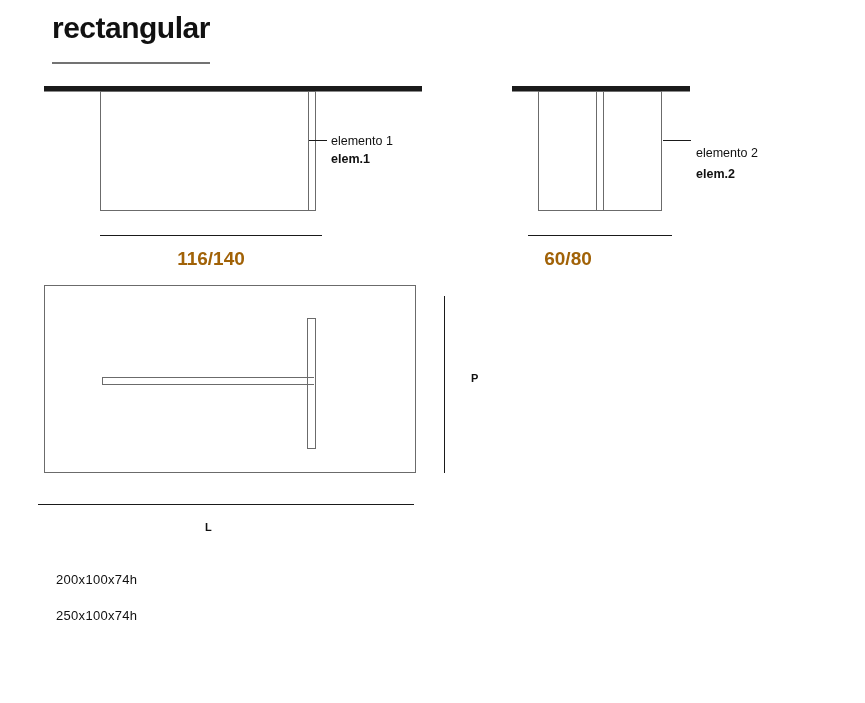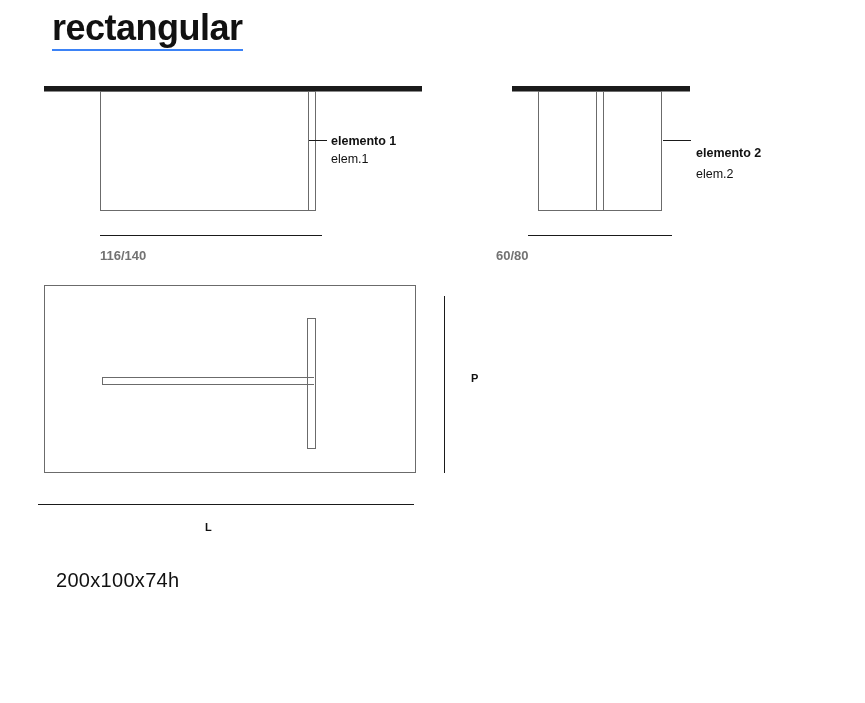--- a/index.html
+++ b/index.html
@@ -13,26 +13,26 @@
     position: relative;
     font-family: "Liberation Sans", sans-serif;
     color: #111111;
     overflow: hidden;
   }
 
   .page-title {
     position: absolute;
     left: 52px;
     top: 10px;
-    font-size: 36px;
+    font-size: 30px;
     font-weight: 700;
     letter-spacing: -0.5px;
     color: #111;
-    border-bottom: 2px solid #3b82f6;
-    padding-bottom: 3px;
+    border-bottom: 2px solid #737373;
+    padding-bottom: 16px;
     line-height: 36px;
   }
 
   
   .ln {           
     position: absolute;
     background: #4a4a4a;
   }
   .ln-dark {
     position: absolute;
@@ -42,51 +42,52 @@
     position: absolute;
     border: 1px solid #6b6b6b;
     box-sizing: border-box;
     background: transparent;
   }
 
   
   .lbl-bold {
     position: absolute;
     font-size: 12.5px;
-    font-weight: 700;
+    font-weight: 400;
     color: #111;
     white-space: nowrap;
   }
   .lbl {
     position: absolute;
     font-size: 12.5px;
-    font-weight: 400;
+    font-weight: 700;
     color: #111;
     white-space: nowrap;
   }
   .dim {
     position: absolute;
-    font-size: 13px;
+    font-size: 19px;
     font-weight: 700;
-    color: #737373;
+    color: #a16207;
     white-space: nowrap;
+    text-align: center;
   }
   .dim-small {
     position: absolute;
     font-size: 11px;
     font-weight: 700;
     color: #111;
     white-space: nowrap;
   }
 
   .size-list {
     position: absolute;
     left: 56px;
     top: 562px;
-    font-size: 20px;
+    font-size: 13px;
     line-height: 36px;
     color: #111;
     letter-spacing: 0.3px;
   }
   .size-list div { white-space: nowrap; }
 </style>
 </head>
 <body>
 
 <div class="page-title">rectangular</div>
@@ -134,13 +135,14 @@
 <div class="ln" style="left:307px; top:448px; width:9px; height:1px; background:#6b6b6b;"></div>
 
 <div class="ln" style="left:444px; top:296px; width:1px; height:177px; background:#1a1a1a;"></div>
 <div class="dim-small" style="left:471px; top:372px;">P</div>
 
 <div class="ln" style="left:38px; top:504px; width:376px; height:1px; background:#1a1a1a;"></div>
 <div class="dim-small" style="left:205px; top:521px;">L</div>
 
 <div class="size-list">
   <div>200x100x74h</div>
+  <div>250x100x74h</div>
 </div>
 
 </body></html>

